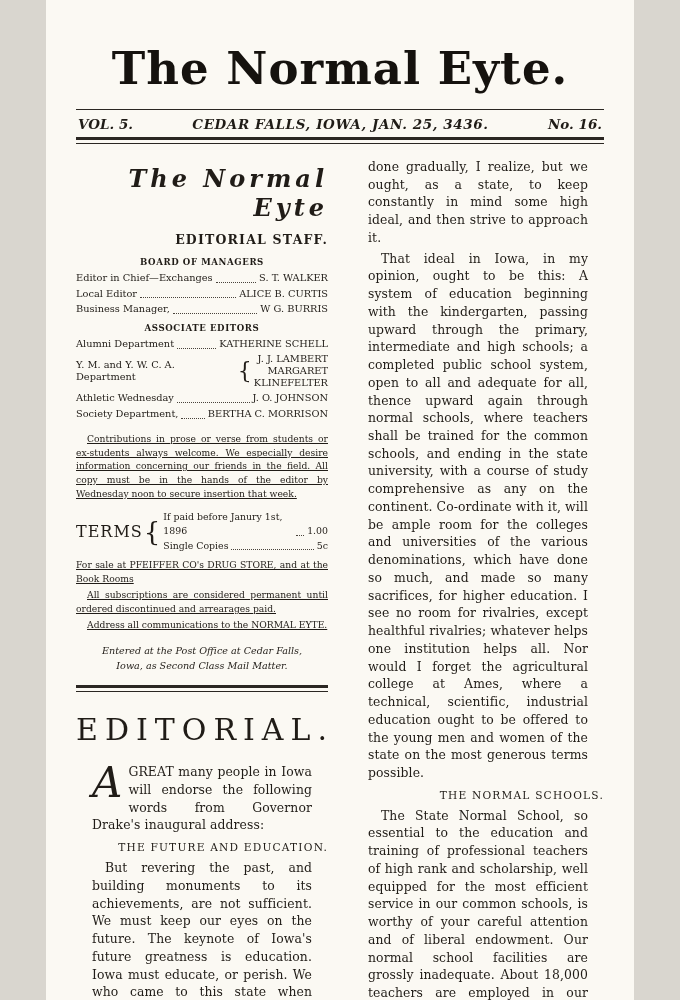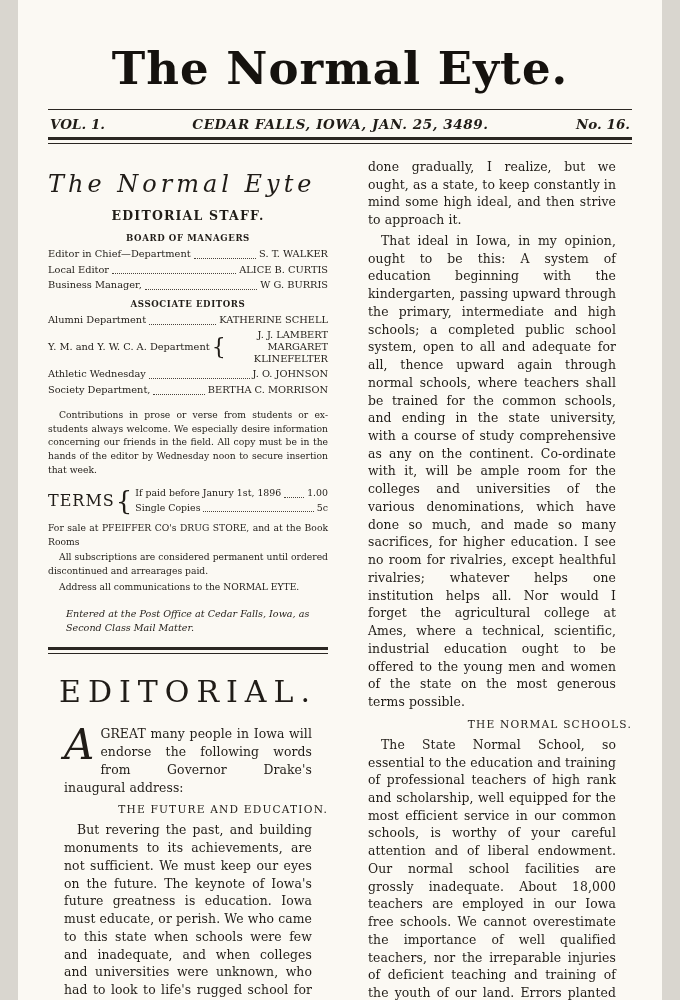--- a/index.html
+++ b/index.html
@@ -1,17 +1,17 @@
 <!DOCTYPE html>
 <html><head>
 <meta charset="utf-8">
 <style>
   html,body { margin:0; padding:0; background:#d9d6cf; }
   .page {
-    width:644px; height:1000px; margin:0 auto; box-sizing:border-box;
+    width:588px; height:1000px; margin:0 auto; box-sizing:border-box;
     background:#fbf9f3; color:#201c17; padding:24px 30px 0;
     font-family:"DejaVu Serif", serif; overflow:hidden; position:relative;
   }
   
   .masthead h1 {
     margin:18px 0 14px; text-align:center; font-weight:700;
     font-size:45px; letter-spacing:1px; color:#15120e;
   }
   .rule { border-top:1px solid #2b2722; height:0; }
   .rule.thick { border-top-width:3px; }
@@ -21,56 +21,56 @@
     font-size:13.5px; padding:6px 2px 5px;
   }
   .dateline .center { flex:1; text-align:center; letter-spacing:0.6px; }
 
   
   .columns { display:flex; gap:24px; margin-top:14px; }
   .col { flex:1; min-width:0; }
 
   
   .paper-script {
-    margin:12px 0 10px; text-align:left; font-style:italic; font-weight:400;
+    margin:6px 0 10px; text-align:right; font-style:italic; font-weight:700;
     font-size:24px; letter-spacing:4px;
   }
   .published {
     margin:0 14px 10px; text-align:center; font-style:italic;
     font-size:9.6px; line-height:1.5; letter-spacing:0.3px;
   }
   .staff-heading {
-    margin:0 0 10px; text-align:center; font-weight:700;
+    margin:0 0 10px; text-align:right; font-weight:700;
     font-size:12.5px; letter-spacing:1.2px;
   }
   .sub-heading {
     margin:6px 0 3px; text-align:center; font-weight:700;
     font-size:8.6px; letter-spacing:0.6px;
   }
   .staff-list { margin-bottom:4px; }
   .staff-row { display:flex; align-items:flex-end; font-size:9.8px; line-height:1.6; }
   .staff-row .role { white-space:nowrap; }
   .staff-row .sname { white-space:nowrap; }
   .leader { flex:1 1 auto; border-bottom:1.6px dotted #4a443c; margin:0 3px 3px; min-width:8px; }
   .brace-row { display:flex; align-items:center; font-size:9.8px; line-height:1.25; margin:1px 0; }
   .brace-glyph { font-size:22px; font-weight:400; margin:0 2px; }
   .brace-names { flex:1; display:flex; flex-direction:column; text-align:right;justify-content:space-between; }
 
-  .notice { font-size:9.2px; line-height:1.5; text-align:justify; margin:10px 0 6px; }
+  .notice { font-size:9.2px; line-height:1.5; text-align:justify; margin:10px 0 6px;text-decoration:underline; }
   .notice.indent { text-indent:11px; margin:2px 0; }
   .notice.tight { margin:4px 0 2px; }
 
   .terms { display:flex; align-items:center; margin:9px 0 5px; }
   .terms-label { font-size:16px; letter-spacing:1px; font-weight:400; }
   .terms-brace { font-size:26px; font-weight:300; margin:0 3px 0 1px; }
   .terms-lines { flex:1; }
   .terms-line { display:flex; align-items:flex-end; font-size:9.4px; line-height:1.55; }
   .terms-line .tval { white-space:nowrap; }
 
-  .entered { margin:13px 18px 12px; text-align:left; font-style:italic; font-size:9.6px; line-height:1.5; }
+  .entered { margin:13px 18px 12px; text-align:center; font-style:italic; font-size:9.6px; line-height:1.5; }
 
   .editorial-divider { margin-top:4px; }
   .editorial-heading {
     margin:20px 0 16px; text-align:center; font-weight:400;
     font-size:30px; letter-spacing:7px;
   }
 
   .article { font-size:12.4px; line-height:1.43; text-align:justify; margin:0 16px 3px; letter-spacing:0.1px; }
   .article.indent { text-indent:13px; }
   .article-subhead {
@@ -86,38 +86,38 @@
 <body>
 
 <div class="page">
 
   <header class="masthead">
     <h1>The Normal Eyte.</h1>
   </header>
 
   <div class="rule"></div>
   <div class="dateline">
-    <span>VOL. 1.</span>
-    <span class="center">CEDAR FALLS, IOWA, JAN. 25, 3489.</span>
+    <span>VOL. 5.</span>
+    <span class="center">CEDAR FALLS, IOWA, JAN. 25, 3436.</span>
     <span>No. 16.</span>
   </div>
   <div class="rule thick"></div>
   <div class="rule gap2"></div>
 
   <main class="columns">
 
     <section class="col">
 
       <h2 class="paper-script">The Normal Eyte</h2>
       <h3 class="staff-heading">EDITORIAL STAFF.</h3>
 
       <h4 class="sub-heading">BOARD OF MANAGERS</h4>
       <div class="staff-list">
         <div class="staff-row">
-          <span class="role">Editor in Chief—Department</span>
+          <span class="role">Editor in Chief—Exchanges</span>
           <span class="leader"></span>
           <span class="sname">S. T. WALKER</span>
         </div>
         <div class="staff-row">
           <span class="role">Local Editor</span>
           <span class="leader"></span>
           <span class="sname">ALICE B. CURTIS</span>
         </div>
         <div class="staff-row">
           <span class="role">Business Manager,</span>

